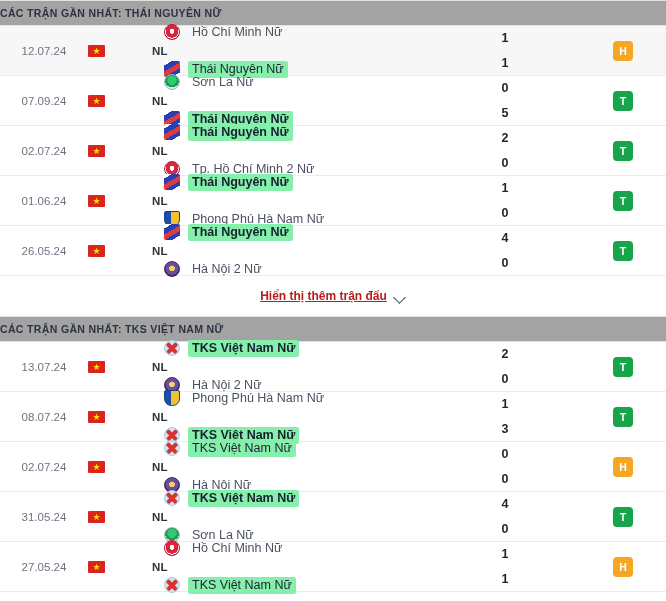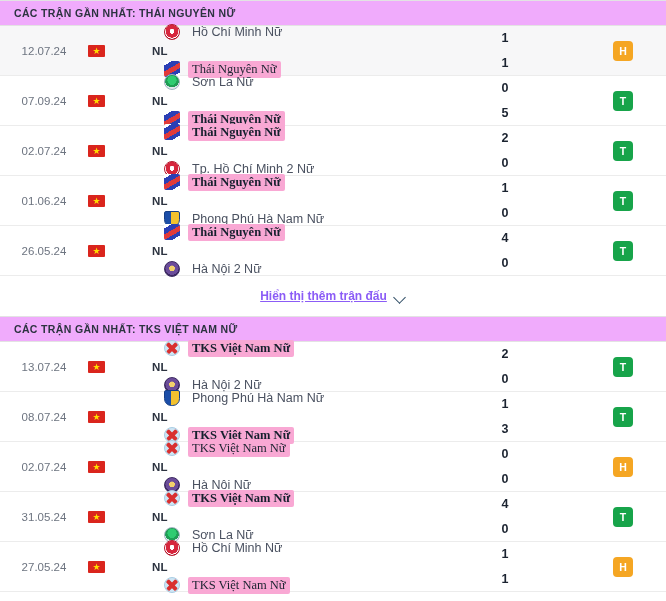--- a/index.html
+++ b/index.html
@@ -12,24 +12,24 @@
     width: 666px;
     height: 601px;
     position: relative;
     overflow: hidden;
     background: #ffffff;
   }
 
   
   .section-header {
     height: 26px;
-    background: #f0abfc;
-    display: flex;
-    align-items: center;
-    padding-left: 14px;
+    background: #a3a3a3;
+    display: flex;
+    align-items: center;
+    padding-left: 0;
     border-top: 1px solid #e3e3e3;
     border-bottom: 1px solid #e3e3e3;
   }
   .section-header-title {
     font-size: 10.5px;
     font-weight: bold;
     letter-spacing: .35px;
     color: #2c3340;
     text-transform: uppercase;
     white-space: nowrap;
@@ -102,23 +102,22 @@
   }
   .team-name {
     font-size: 12.5px;
     color: #4a5160;
     line-height: 17px;
     padding: 0 4px;
     border-radius: 2px;
     white-space: nowrap;
   }
   .team-name.focus {
-    background: #f9a8d4;
+    background: #86efac;
     color: #1b2330;
-    font-family: Liberation Serif, serif;
   }
   .team-name.winner { font-weight: bold; color: #16202e; }
 
   
   .logo {
     width: 16px; height: 16px;
     flex: none;
     border-radius: 50%;
     position: relative;
     overflow: hidden;
@@ -207,21 +206,21 @@
     background: #ffffff;
   }
   .show-more {
     display: inline-flex;
     align-items: center;
     gap: 8px;
     cursor: pointer;
   }
   .show-more-label {
     font-size: 12px;
-    color: #8b5cf6;
+    color: #b91c1c;
     text-decoration: underline;
     font-weight: bold;
   }
   .chev {
     width: 11px; height: 7px;
     position: relative;
   }
   .chev::before {
     content: "";
     position: absolute;

